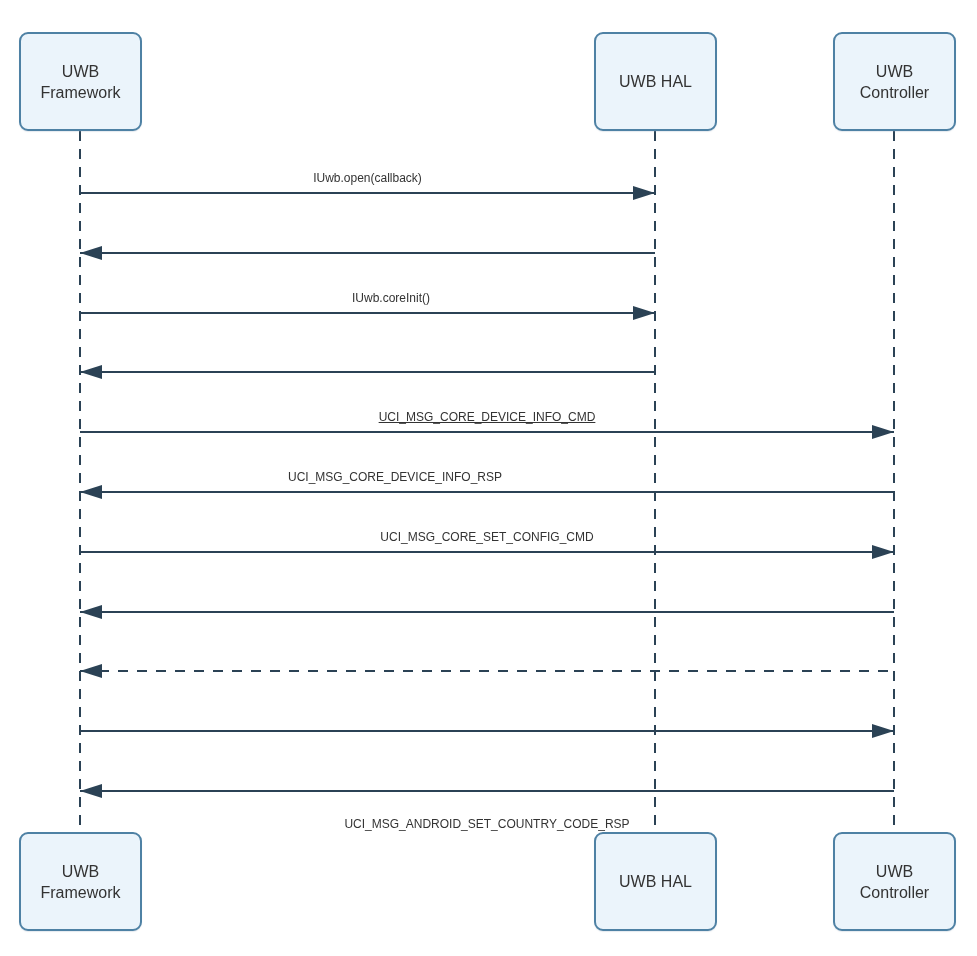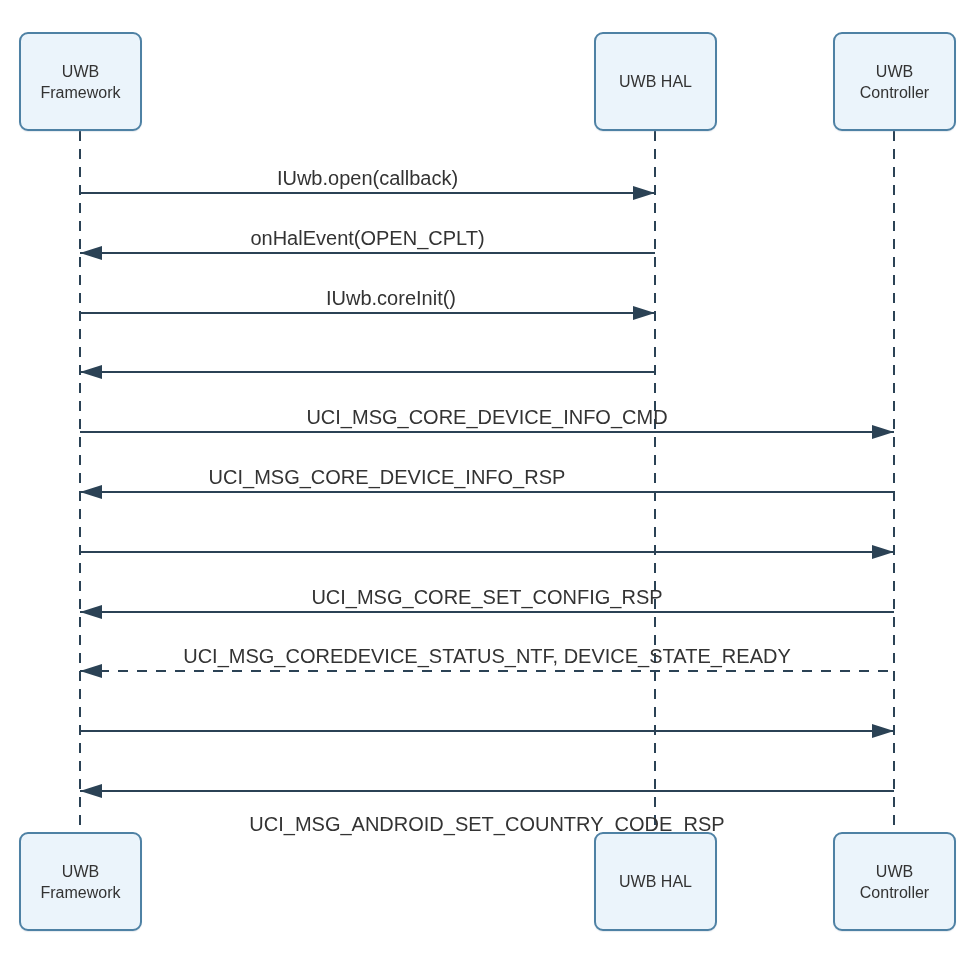--- a/index.html
+++ b/index.html
@@ -38,21 +38,21 @@
     white-space: pre-line;
     text-align: center;
     font-size: 16px;
     line-height: 21px;
     color: var(--text-color);
   }
   .msg-label {
     position: absolute;
     height: 20px;
     text-align: center;
-    font-size: 20px;
+    font-size: 12px;
     line-height: 20px;
     color: var(--text-color);
     white-space: nowrap;
   }
   .msg-line {
     position: absolute;
     height: 2px;
     background: var(--line-color);
   }
   .msg-line.dashed {
@@ -74,40 +74,38 @@
 <div class="canvas" id="canvas" style="--line-color: #2b4255; --actor-fill: #ebf4fb; --actor-border: #4e81a4; --text-color: #333333;">
   <div class="layer" id="lifelines-layer">
       <div class="lifeline" style="left: 79px; top: 131px; height: 702px;"></div>
       <div class="lifeline" style="left: 654px; top: 131px; height: 702px;"></div>
       <div class="lifeline" style="left: 893px; top: 131px; height: 702px;"></div>
     </div>
   <div class="layer" id="messages-layer">
       <div class="msg-label" style="left: 80px; width: 575px; top: 168px;">IUwb.open(callback)</div>
       <div class="msg-line" style="left: 80px; width: 575px; top: 192px;"></div>
       <div class="arrowhead right" style="top: 186px; left: 633px;"></div>
-      <div class="msg-label" style="left: 80px; width: 575px; top: 228px;">onHalEvent(OPEN_CPLT)</div>
       <div class="msg-line" style="left: 80px; width: 575px; top: 252px;"></div>
       <div class="arrowhead left" style="top: 246px; left: 80px;"></div>
       <div class="msg-label" style="left: 80px; width: 622px; top: 288px;">IUwb.coreInit()</div>
       <div class="msg-line" style="left: 80px; width: 575px; top: 312px;"></div>
       <div class="arrowhead right" style="top: 306px; left: 633px;"></div>
       <div class="msg-line" style="left: 80px; width: 575px; top: 371px;"></div>
       <div class="arrowhead left" style="top: 365px; left: 80px;"></div>
-      <div class="msg-label" style="left: 80px; width: 814px; top: 407px;">UCI_MSG_CORE_DEVICE_INFO_CMD</div>
+      <div class="msg-label" style="left: 80px; width: 814px; top: 407px; text-decoration: underline;">UCI_MSG_CORE_DEVICE_INFO_CMD</div>
       <div class="msg-line" style="left: 80px; width: 814px; top: 431px;"></div>
       <div class="arrowhead right" style="top: 425px; left: 872px;"></div>
-      <div class="msg-label" style="left: 64px; width: 646px; top: 467px;">UCI_MSG_CORE_DEVICE_INFO_RSP</div>
+      <div class="msg-label" style="left: 72px; width: 646px; top: 467px;">UCI_MSG_CORE_DEVICE_INFO_RSP</div>
       <div class="msg-line" style="left: 80px; width: 814px; top: 491px;"></div>
       <div class="arrowhead left" style="top: 485px; left: 80px;"></div>
+      <div class="msg-label" style="left: 80px; width: 814px; top: 527px;">UCI_MSG_CORE_SET_CONFIG_CMD</div>
       <div class="msg-line" style="left: 80px; width: 814px; top: 551px;"></div>
       <div class="arrowhead right" style="top: 545px; left: 872px;"></div>
-      <div class="msg-label" style="left: 80px; width: 814px; top: 587px;">UCI_MSG_CORE_SET_CONFIG_RSP</div>
       <div class="msg-line" style="left: 80px; width: 814px; top: 611px;"></div>
       <div class="arrowhead left" style="top: 605px; left: 80px;"></div>
-      <div class="msg-label" style="left: 80px; width: 814px; top: 646px;">UCI_MSG_COREDEVICE_STATUS_NTF, DEVICE_STATE_READY</div>
       <div class="msg-line dashed" style="left: 80px; width: 814px; top: 670px;"></div>
       <div class="arrowhead left" style="top: 664px; left: 80px;"></div>
       <div class="msg-line" style="left: 80px; width: 814px; top: 730px;"></div>
       <div class="arrowhead right" style="top: 724px; left: 872px;"></div>
       <div class="msg-label" style="left: 80px; width: 814px; top: 766px; margin-top: 48px;">UCI_MSG_ANDROID_SET_COUNTRY_CODE_RSP</div>
       <div class="msg-line" style="left: 80px; width: 814px; top: 790px;"></div>
       <div class="arrowhead left" style="top: 784px; left: 80px;"></div>
     </div>
   <div class="layer" id="actors-layer">
       <div class="actor-box" style="left: 19px; top: 32px;">

